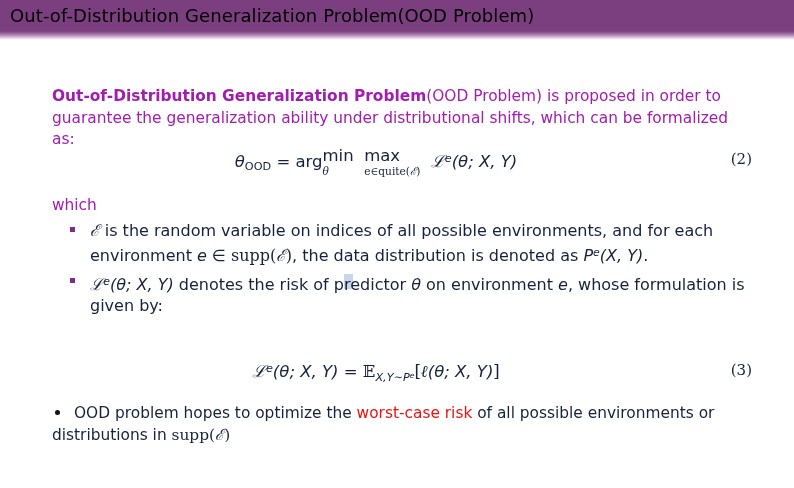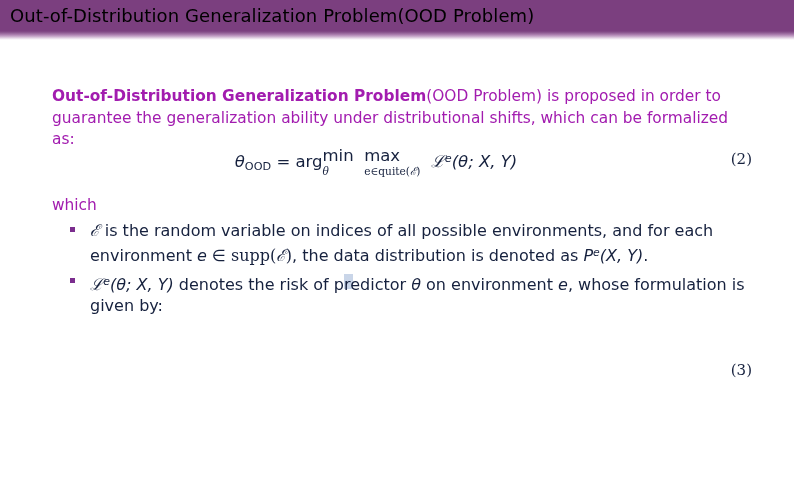--- a/index.html
+++ b/index.html
@@ -242,19 +242,27 @@
 
 
     <div class="bullet-item" id="bullet-item-3">
       <span class="bullet-marker" style="background: rgb(123, 45, 142);"></span>
       <span class="mathvar">ℒ</span><span class="mathsans-it sup">e</span><span class="mathsans-it">(θ; X, Y)</span><span> denotes the risk of predictor </span><span class="mathsans-it">θ</span><span> on environment </span><span class="mathsans-it">e</span><span>, whose formulation is given by:</span>
     </div>
 
   </div>
 
   <div class="equation-row" id="equation-2-row">
+    <div class="equation-body">
+      <span class="mathvar">ℒ</span><span class="mathsans-it sup">e</span><span class="mathsans-it">(θ; X, Y)</span>
+      <span class="mathup">=</span>
+      <span class="mathup">𝔼</span><span class="sub"><span class="mathsans-it">X,Y</span><span class="mathup">∼</span><span class="mathsans-it">P</span><span class="mathsans-it sup">e</span></span><span class="mathup">[</span><span class="mathvar">ℓ</span><span class="mathsans-it">(θ; X, Y)</span><span class="mathup">]</span>
+    </div>
     <div class="equation-number">(3)</div>
   </div>
 
+  <div id="final-bullet">
+    <span class="final-marker"></span><span>OOD problem hopes to optimize the </span><span class="highlight-red" style="color: rgb(238, 17, 17);">worst-case risk</span><span> of all possible environments or distributions in </span><span class="mathup">supp(</span><span class="mathvar">ℰ</span><span class="mathup">)</span>
+  </div>
 
 </div>
 
 <div id="text-cursor-highlight"></div>
 
 </body></html>

